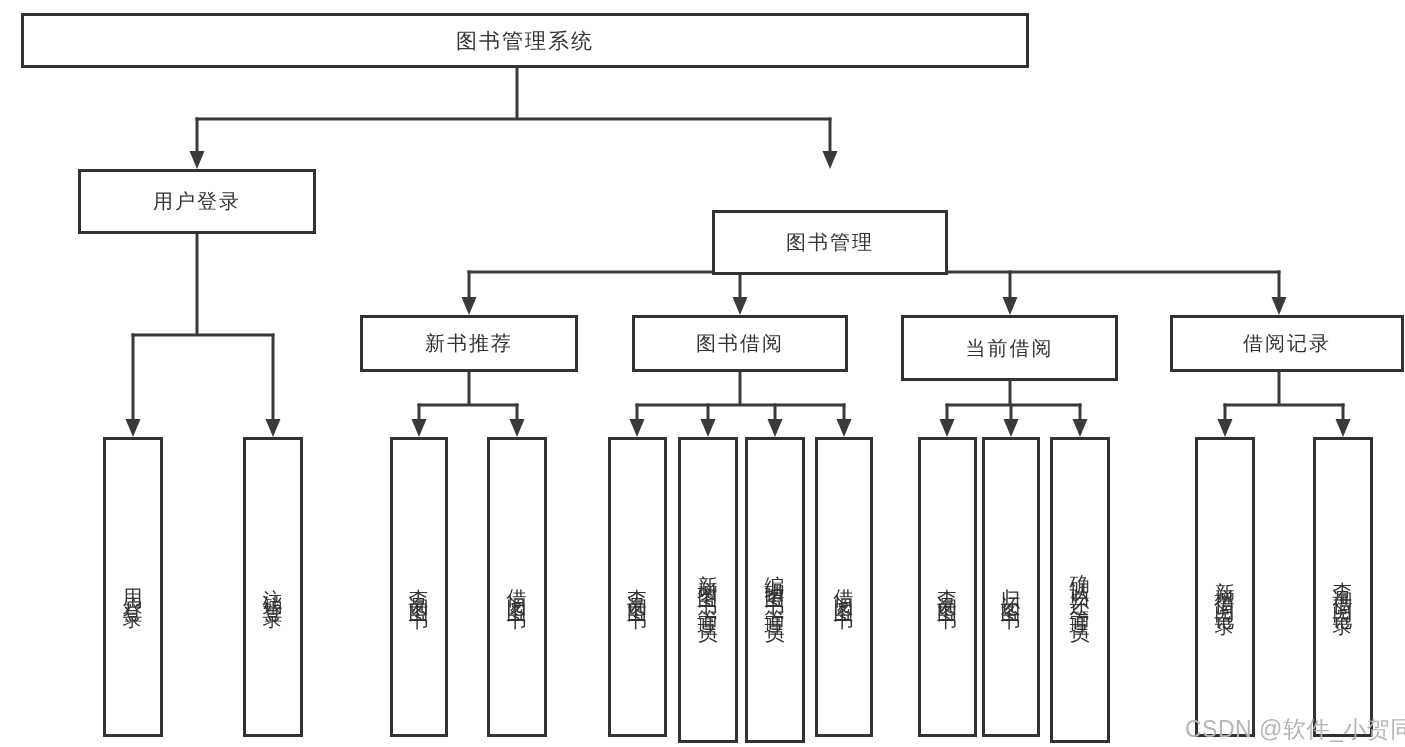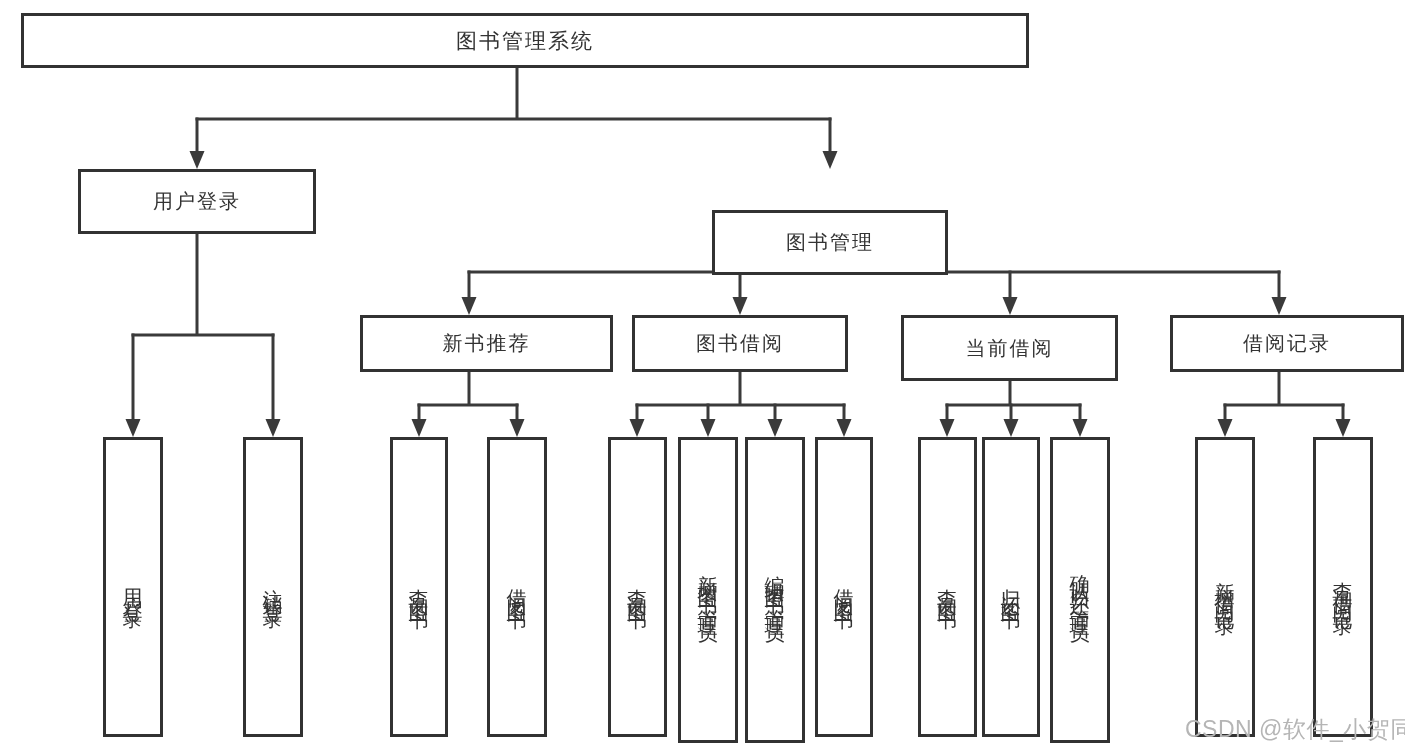--- a/index.html
+++ b/index.html
@@ -136,21 +136,21 @@
       <line class="cline" x1="1343" y1="405" x2="1343" y2="421"></line>
       <polygon class="ahead" points="1335.5,419 1350.5,419 1343,437"></polygon>
     </g>
   </svg>
 
   <div class="node root" style="left:13px; top:13px; width:1008px; height:55px;margin-left:8px;">图书管理系统</div>
 
   <div class="node" style="left:78px; top:169px; width:238px; height:65px;">用户登录</div>
   <div class="node" style="left:712px; top:168px; width:236px; height:65px;margin-top:42px;">图书管理</div>
 
-  <div class="node" style="left:360px; top:315px; width:253px; height:57px;">新书推荐</div>
+  <div class="node" style="left:360px; top:315px; width:218px; height:57px;">新书推荐</div>
   <div class="node" style="left:632px; top:315px; width:216px; height:57px;">图书借阅</div>
   <div class="node" style="left:901px; top:315px; width:217px; height:66px;">当前借阅</div>
   <div class="node" style="left:1170px; top:315px; width:234px; height:57px;">借阅记录</div>
 
   <div class="node leaf" style="left:103px; top:437px; width:60px; height:300px;">用户登录</div>
   <div class="node leaf" style="left:243px; top:437px; width:60px; height:300px;">注销登录</div>
 
   <div class="node leaf" style="left:390px; top:437px; width:58px; height:300px;">查询图书</div>
   <div class="node leaf" style="left:487px; top:437px; width:60px; height:300px;">借阅图书</div>
 

